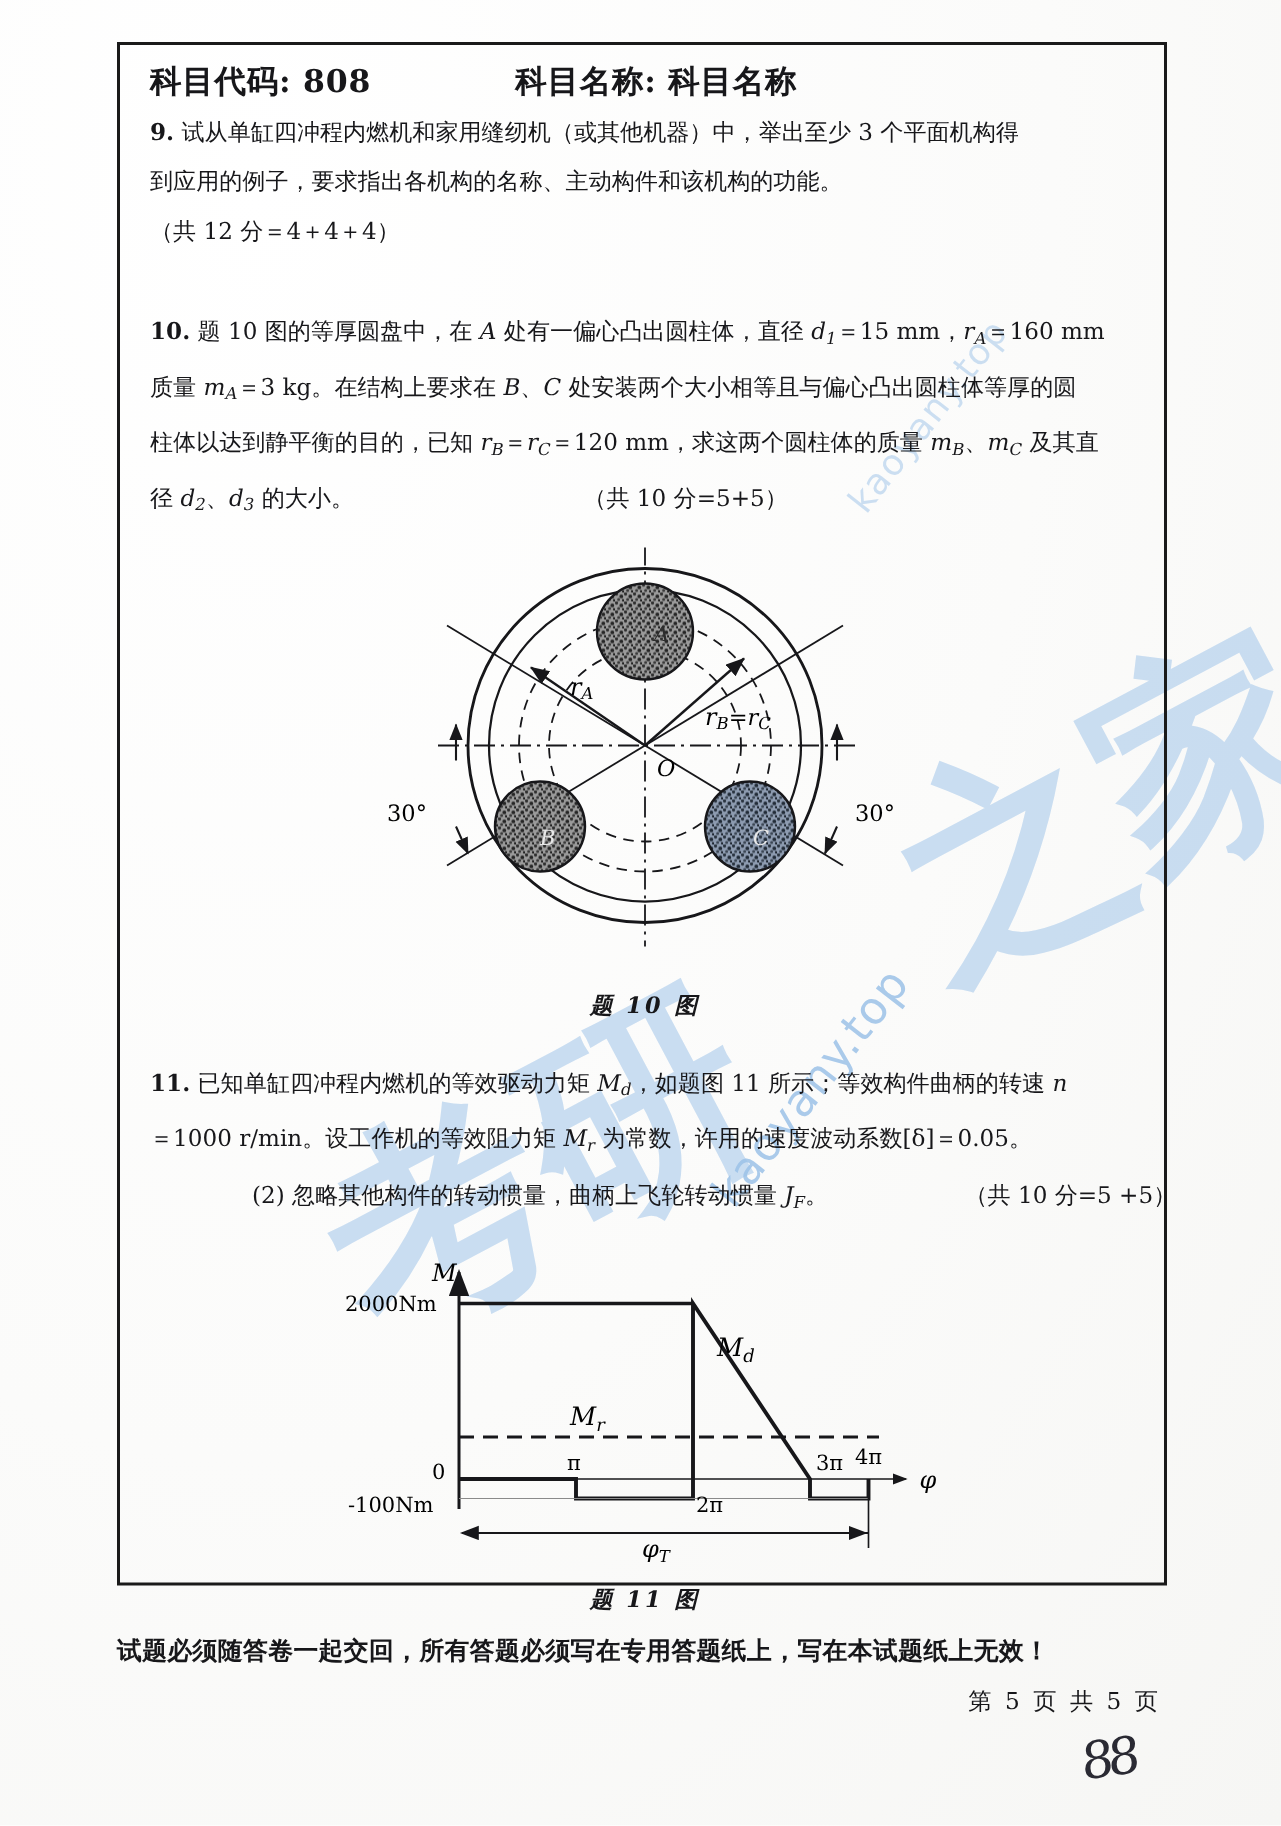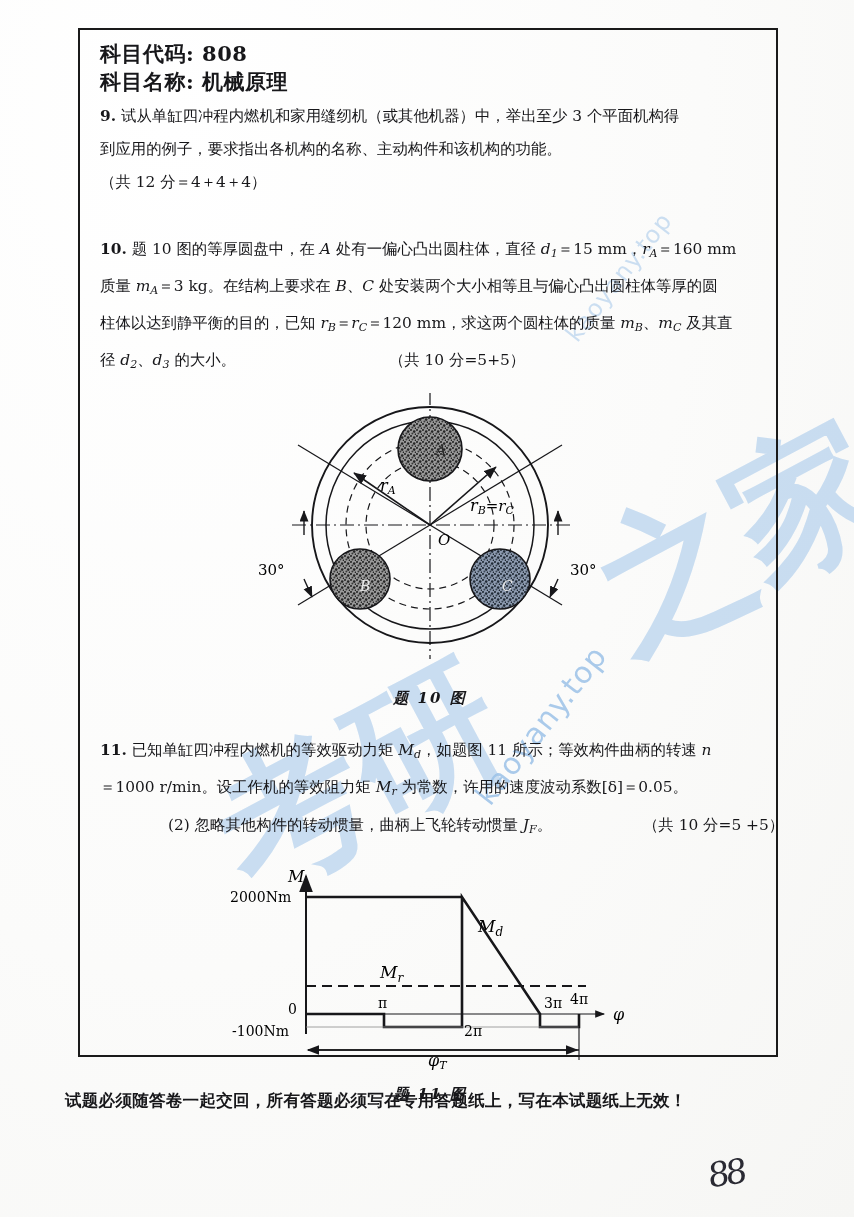--- a/index.html
+++ b/index.html
@@ -76,21 +76,20 @@
 
   
   .hdr {
     display: flex;
     align-items: baseline;
     padding: 10px 0 4px 8px;
     font-family: "DejaVu Serif", "Liberation Serif", serif;
     font-weight: bold;
     font-size: 21px;
     letter-spacing: .5px;
-    flex-direction: column;
   }
   .hdr-code { margin-right: 96px; }
   .hdr .num { font-family: "DejaVu Serif","Liberation Serif",serif; }
 
   
   .q {
     font-size: 15.4px;
     line-height: 33px;
     padding-left: 8px;
   }
@@ -111,21 +110,21 @@
     font-size: 15px;
     letter-spacing: 2px;
     margin-top: 2px;
     font-family: "DejaVu Serif", "Liberation Serif", serif;
     font-style: italic;
   }
 
   
   #footer {
     position: absolute;
-    left: 65px;
+    left: 78px;
     top: 1090px;
     width: 706px;
     z-index: 4;
   }
   .foot-note {
     font-weight: bold;
     font-size: 16.5px;
     letter-spacing: .3px;
     white-space: nowrap;
   }
@@ -164,21 +163,21 @@
 
 <div id="content">
 
   <div class="hdr">
     <span class="hdr-code">
       <span>科目代码:</span>
       <span class="num">808</span>
     </span>
     <span>
       <span>科目名称:</span>
-      <span>机械原理</span>
+      <span>科目名称</span>
     </span>
   </div>
 
   <div class="q">
     <p class="qline">
       <span class="num-b">9.</span>
       <span>试从单缸四冲程内燃机和家用缝纫机（或其他机器）中，举出至少 3 个平面机构得</span>
     </p>
     <p class="qline">到应用的例子，要求指出各机构的名称、主动构件和该机构的功能。</p>
     <p class="qline">（共 12 分＝4＋4＋4）</p>
@@ -320,14 +319,22 @@
       <text x="288" y="114" font-size="17" font-style="italic">M<tspan font-size="12" dy="4">r</tspan></text>
       <text x="336" y="202" font-size="16" font-style="italic">φ<tspan font-size="11" dy="3">T</tspan></text>
     </svg>
     <div class="fig-cap">题 11 图</div>
   </div>
 
 </div>
 
 <div id="footer">
   <div class="foot-note">试题必须随答卷一起交回，所有答题必须写在专用答题纸上，写在本试题纸上无效！</div>
+  <div class="foot-page">
+    <span>第</span>
+    <span>5</span>
+    <span>页</span>
+    <span>共</span>
+    <span>5</span>
+    <span>页</span>
+  </div>
   <div id="hand-mark">88</div>
 </div>
 
 </body></html>

